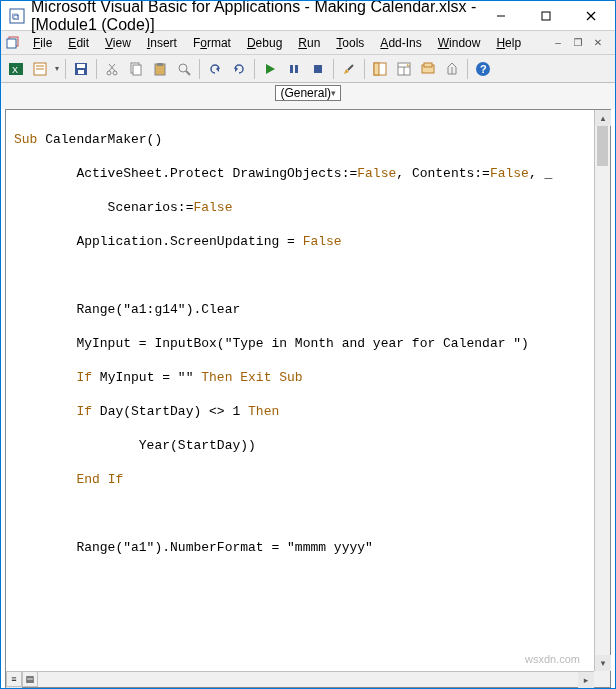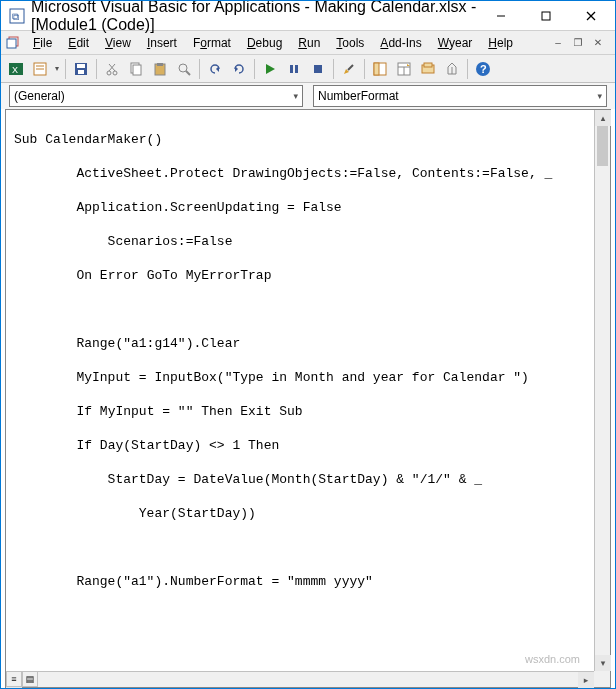--- a/index.html
+++ b/index.html
@@ -12,32 +12,32 @@
 .menubar { height: 24px; display: flex; align-items: center; padding: 0 4px; background: #f0f0f0; border-bottom: 1px solid #d0d0d0; }
 .menubar .mi { padding: 13px 8px; font-size: 12px; color: #000; }
 .menubar .mi u { text-decoration: underline; }
 .menubar .right { margin-left: auto; display: flex; gap: 2px; padding-right: 4px; }
 .menubar .right .wb { width: 18px; height: 16px; display:flex; align-items:center; justify-content:center; font-size:10px; color:#555; }
 .restore-icon { width:16px; height:16px; margin-right:4px; display:flex; align-items:center; justify-content:center; }
 .toolbar { height: 28px; display: flex; align-items: center; padding: 2px 4px; background: #f0f0f0; border-bottom: 1px solid #c0c0c0; gap: 2px; }
 .toolbar .tb { width: 22px; height: 22px; display: flex; align-items: center; justify-content: center; border: 1px solid transparent; }
 .toolbar .sep { width: 1px; height: 20px; background: #c0c0c0; margin: 0 2px; }
 .toolbar .dd { width: 8px; display:flex; align-items:center; justify-content:center; font-size:8px; color:#555; }
-.dropdowns { height: 26px; display: flex; align-items: center; padding: 2px 8px; gap: 10px; background: #f5f5f5; }
+.dropdowns { height: 26px; display: flex; align-items: center; padding: 2px 8px; gap: 10px; background: #f5f5f5; flex-direction: column; }
 .dropdowns .dd-box { flex: 1; height: 22px; border: 1px solid #7a7a7a; background: #fff; display: flex; align-items: center; padding: 0 4px; font-size: 12px; }
 .dropdowns .dd-box .arrow { margin-left: auto; font-size: 9px; color: #555; }
 .editor-wrap { position: relative; height: calc(689px - 30px - 24px - 28px - 26px - 2px); border: 1px solid #888; margin: 0 4px 4px 4px; }
 .editor { position: absolute; inset: 0 16px 16px 0; overflow: hidden; background: #fff; font-family: Consolas, "Courier New", monospace; font-size: 13px; line-height: 17px; padding: 4px 0 4px 8px; white-space: pre; color: #000; }
 .scroll-v { position: absolute; right: 0; top: 0; bottom: 16px; width: 16px; background: #f0f0f0; border-left: 1px solid #c0c0c0; display:flex; flex-direction:column; }
 .scroll-h { position: absolute; left: 0; right: 16px; bottom: 0; height: 16px; background: #f0f0f0; border-top: 1px solid #c0c0c0; display:flex; }
 .scroll-corner { position: absolute; right:0; bottom:0; width:16px; height:16px; background:#f0f0f0; }
 .sbtn { width:16px; height:16px; display:flex; align-items:center; justify-content:center; font-size:9px; color:#555; background:#e8e8e8; }
 .sthumb-v { flex:0 0 40px; background:#c8c8c8; margin:0 2px; }
 .strack { flex:1; }
-.kw { color: #000000; }
+.kw { color: #a16207; }
 .watermark { position:absolute; right:30px; bottom:22px; font-size:11px; color:#bbb; font-family:Arial,sans-serif;margin-top:23px; }
 .nav-icons { position:absolute; left:0; bottom:0; height:16px; display:flex; }
 .nav-icons .ni { width:16px; height:16px; border:1px solid #c0c0c0; background:#f0f0f0; display:flex; align-items:center; justify-content:center; font-size:9px; }
 </style>
 </head>
 <body>
 
 <div class="titlebar">
   <span class="icon">
     <svg width="16" height="16">
@@ -73,21 +73,21 @@
     </span>
   <span class="mi"><u>F</u><span>ile</span></span>
   <span class="mi"><u>E</u><span>dit</span></span>
   <span class="mi"><u>V</u><span>iew</span></span>
   <span class="mi"><u>I</u><span>nsert</span></span>
   <span class="mi"><span>F</span><u>o</u><span>rmat</span></span>
   <span class="mi"><u>D</u><span>ebug</span></span>
   <span class="mi"><u>R</u><span>un</span></span>
   <span class="mi"><u>T</u><span>ools</span></span>
   <span class="mi"><u>A</u><span>dd-Ins</span></span>
-  <span class="mi"><u>W</u><span>year</span></span>
+  <span class="mi"><u>W</u><span>indow</span></span>
   <span class="mi"><u>H</u><span>elp</span></span>
   <div class="right">
     <div class="wb">–</div>
     <div class="wb">❐</div>
     <div class="wb">✕</div>
   </div>
 </div>
 
 <div class="toolbar">
   <div class="tb">
@@ -220,30 +220,29 @@
   <div class="dd-box">
     <span>NumberFormat</span>
     <span class="arrow">▾</span>
   </div>
 </div>
 
 <div class="editor-wrap">
   <div class="editor">
 <div><span class="kw">Sub</span><span> CalendarMaker()</span></div>
 <div><span>        ActiveSheet.Protect DrawingObjects:=</span><span class="kw">False</span><span>, Contents:=</span><span class="kw">False</span><span>, _</span></div>
+<div><span>            Scenarios:=</span><span class="kw">False</span></div>
 <div><span>        Application.ScreenUpdating = </span><span class="kw">False</span></div>
-<div><span>            Scenarios:=</span><span class="kw">False</span></div>
-<div><span>        </span><span class="kw">On Error GoTo</span><span> MyErrorTrap</span></div>
 <div><span> </span></div>
 <div><span>        Range("a1:g14").Clear</span></div>
 <div><span>        MyInput = InputBox("Type in Month and year for Calendar ")</span></div>
 <div><span>        </span><span class="kw">If</span><span> MyInput = "" </span><span class="kw">Then Exit Sub</span></div>
 <div><span>        </span><span class="kw">If</span><span> Day(StartDay) &lt;&gt; 1 </span><span class="kw">Then</span></div>
-<div><span>            StartDay = DateValue(Month(StartDay) &amp; "/1/" &amp; _</span></div>
 <div><span>                Year(StartDay))</span></div>
+<div><span>        </span><span class="kw">End If</span></div>
 <div><span> </span></div>
 <div><span>        Range("a1").NumberFormat = "mmmm yyyy"</span></div>
 
 
 
 
 
 
 
 

